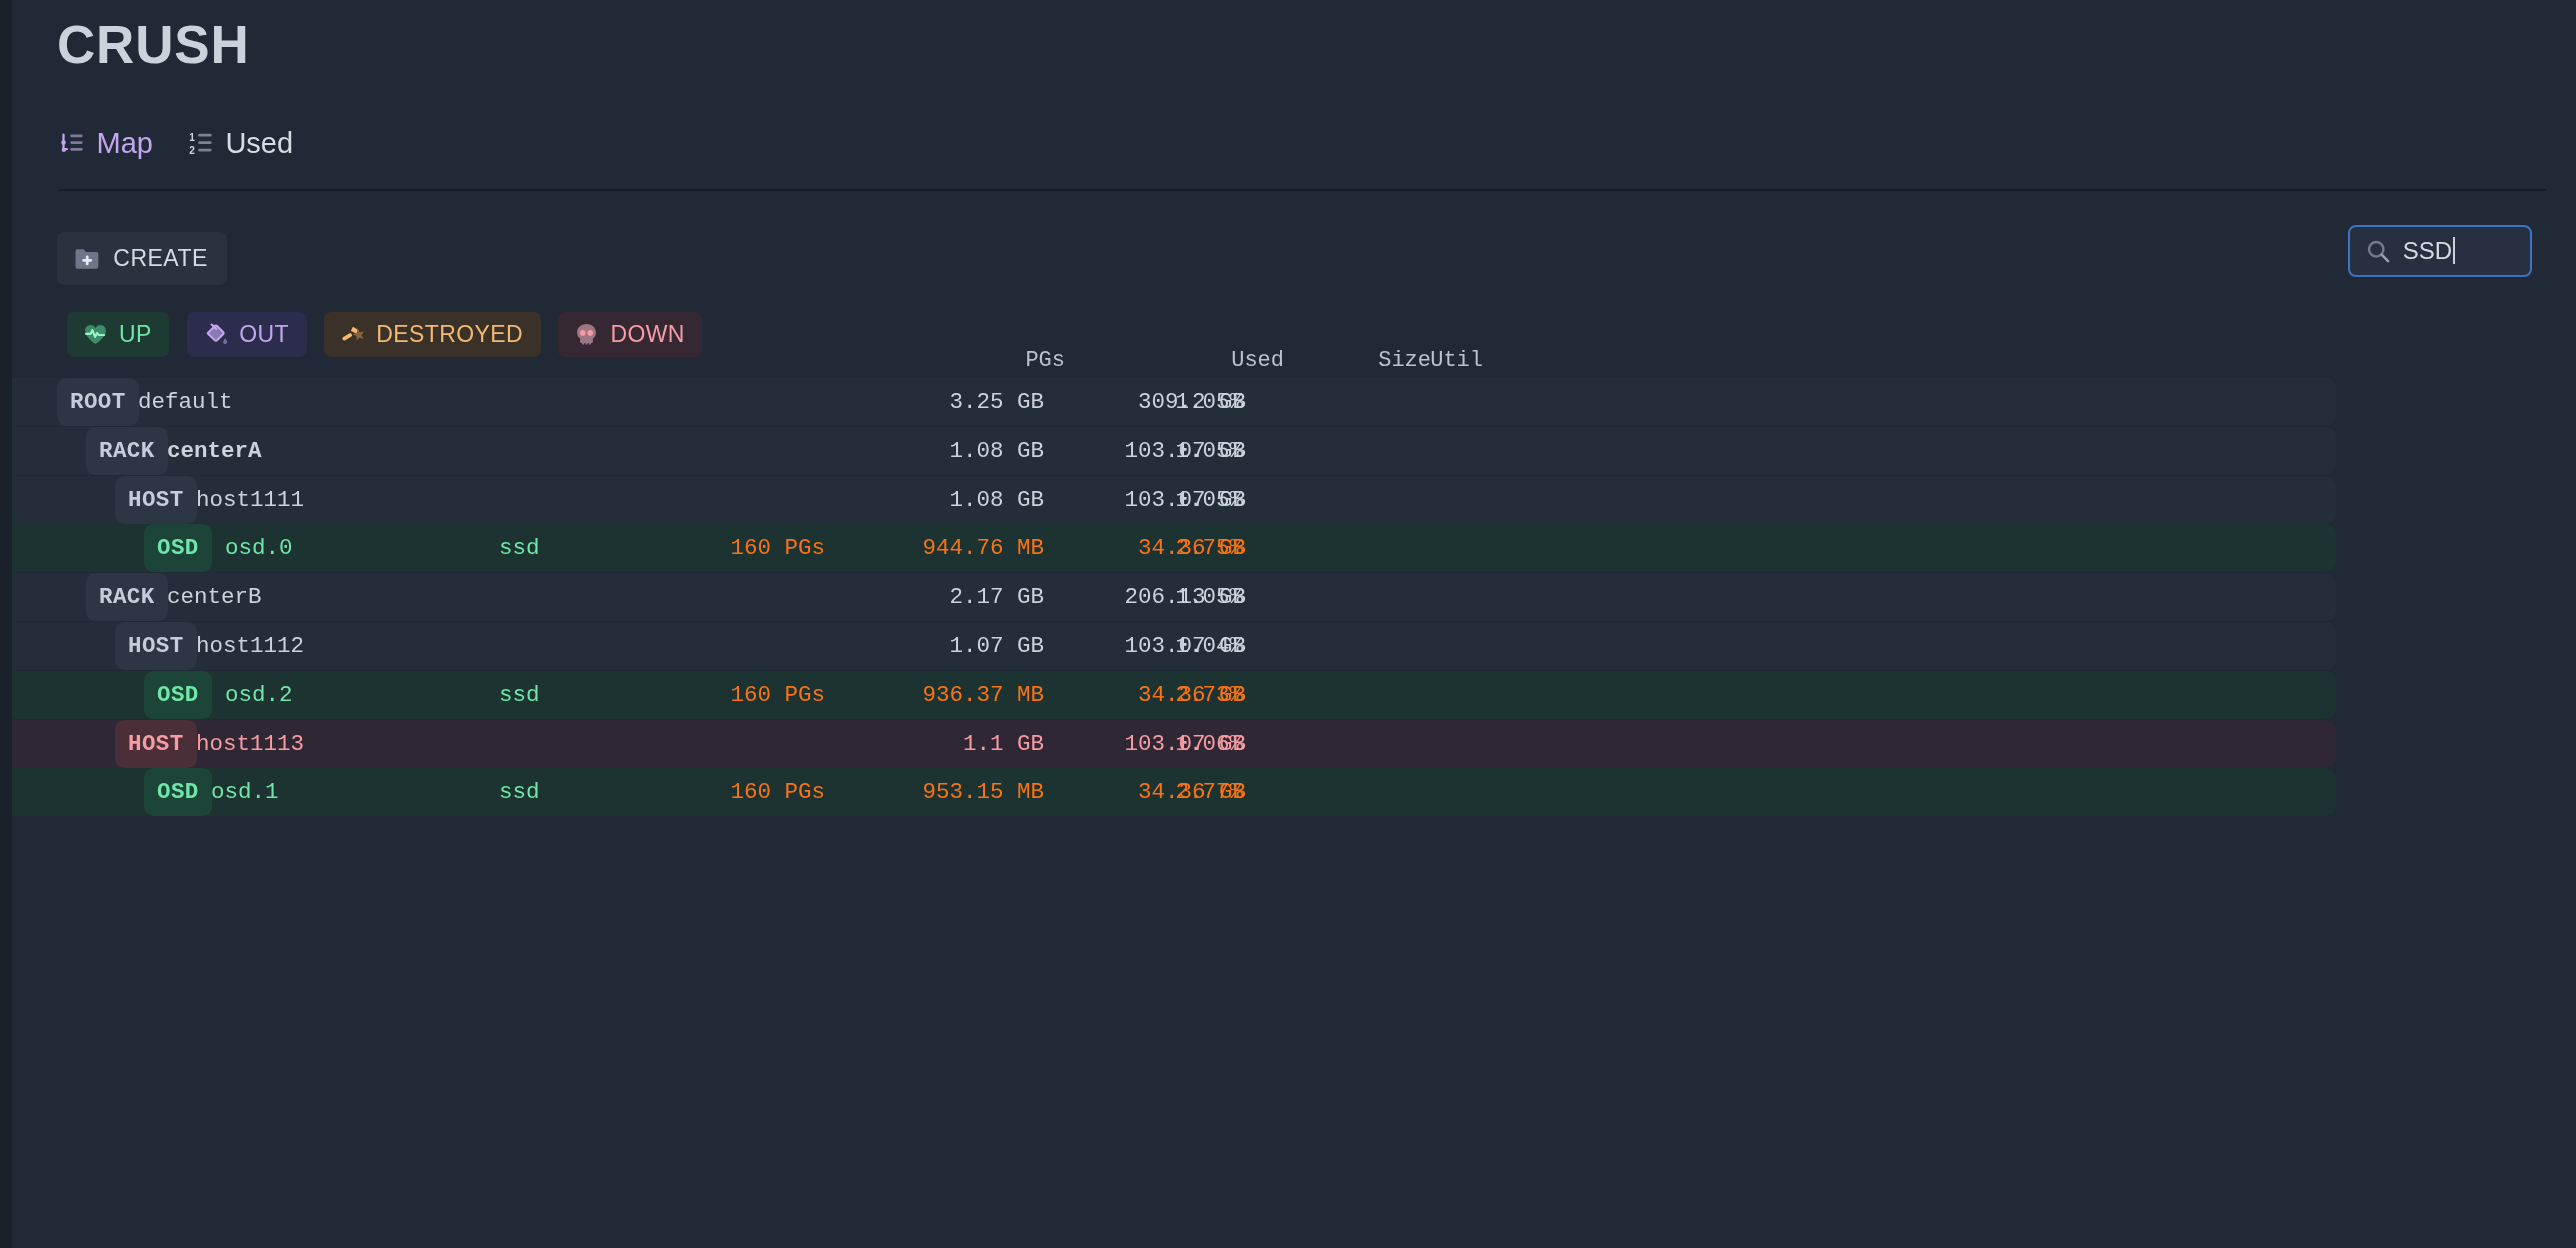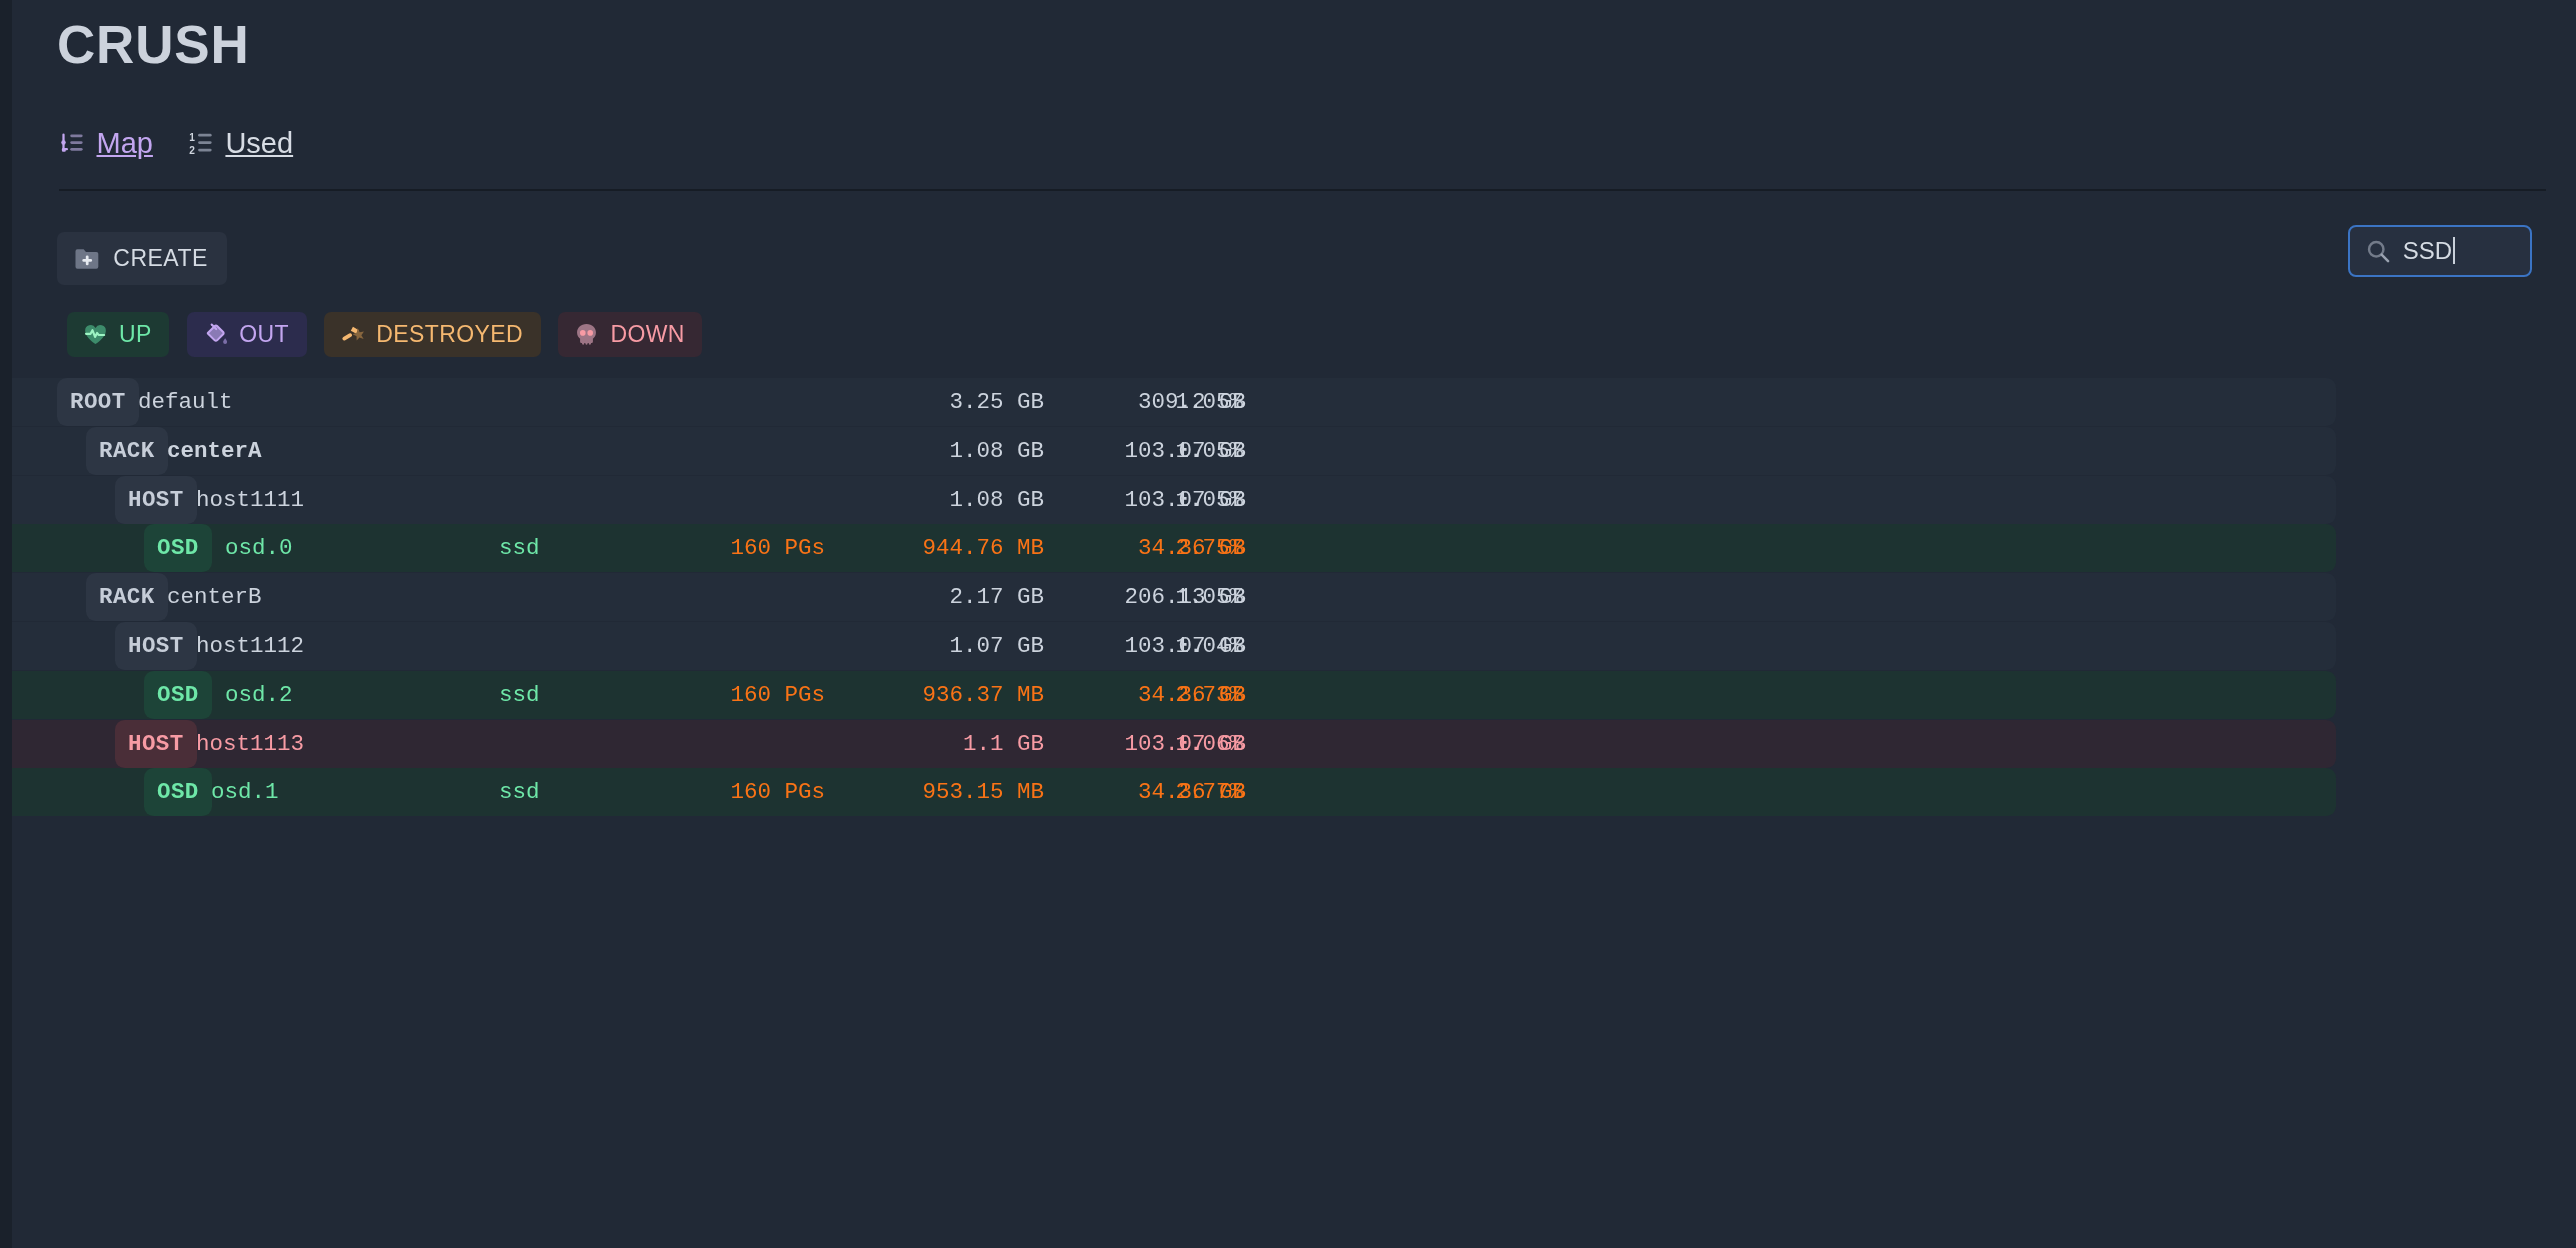--- a/index.html
+++ b/index.html
@@ -54,21 +54,21 @@
   }
   .tab {
     display: flex;
     align-items: center;
     gap: 10.5px;
     cursor: pointer;
     font-size: 29px;
     line-height: 1;
     padding-bottom: 3.2px;
   }
-  .tab-label { font-size: 29px; text-decoration: underline; }
+  .tab-label { font-size: 29px; }
   .tab.active .tab-label { color: #c3a6f0; }
   .tab.inactive .tab-label { color: #d7dce4; }
 
   .tabs-divider {
     position: absolute;
     left: 47px;
     top: 189px;
     width: 2487px;
     height: 2.4px;
     background: #161c25;
@@ -344,20 +344,26 @@
           <rect x="8" y="17.4" width="2" height="3.6" rx="0.9" fill="#9d7585"></rect>
           <rect x="11" y="17.4" width="2" height="3.6" rx="0.9" fill="#9d7585"></rect>
           <rect x="14" y="17.4" width="2" height="3.6" rx="0.9" fill="#9d7585"></rect>
         </svg>
       </span>
       <span>DOWN</span>
     </div>
 
   </div>
 
+  <div class="col-headers">
+    <span class="c-pgs" style="right:1511px;">PGs</span>
+    <span class="c-used" style="right:1292px;">Used</span>
+    <span class="c-size" style="right:1145px;">Size</span>
+    <span class="c-util" style="right:1093px;">Util</span>
+  </div>
 
   <div class="table" id="crush-table">
       <div class="row row-default">
         <div class="type-badge badge-default" style="left: 45px;">ROOT</div>
         <div class="row-name name-default" style="left: 126px;">default</div>
         <div class="cell c-pgs val-default"></div>
         <div class="cell c-used val-default">3.25 GB</div>
         <div class="cell c-size val-default">309.2 GB</div>
         <div class="cell c-util val-default">1.05%</div>
       </div>

